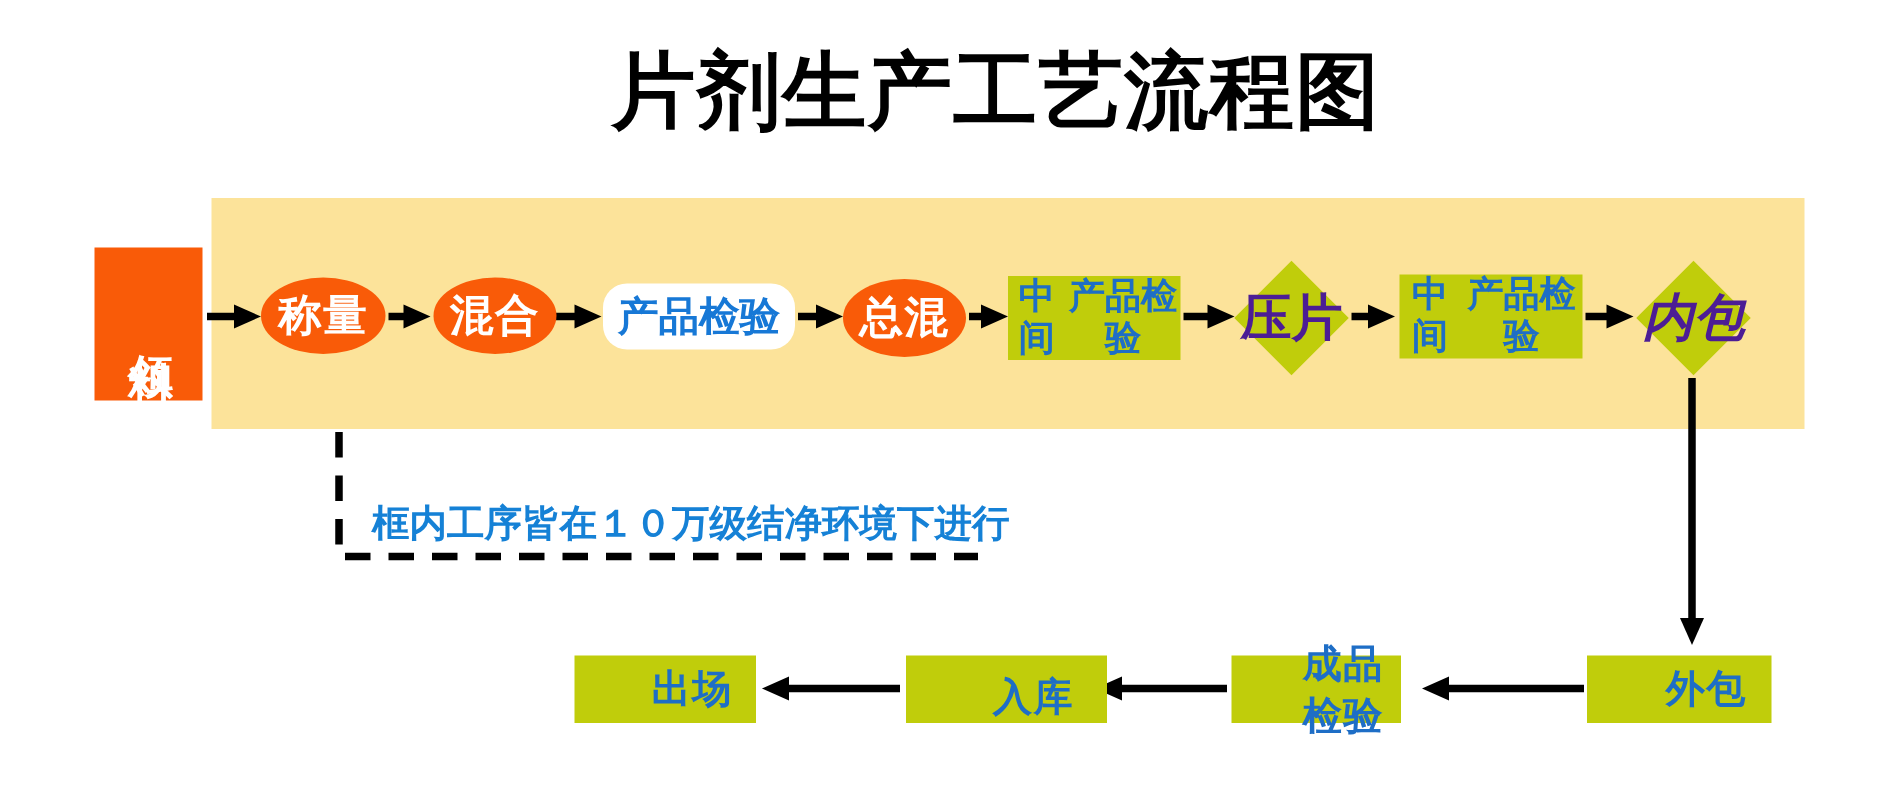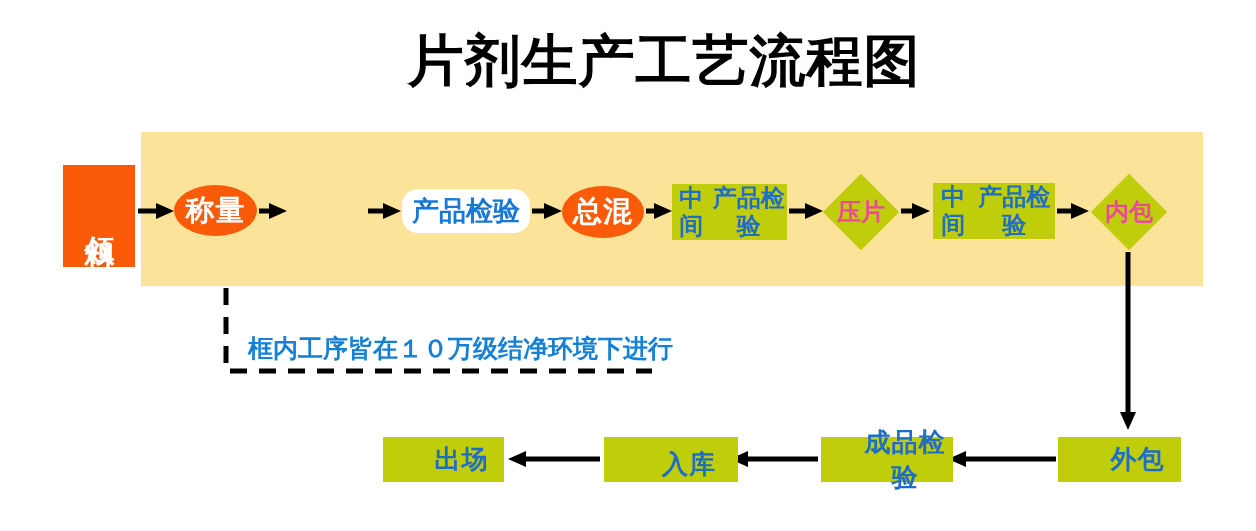--- a/index.html
+++ b/index.html
@@ -90,51 +90,51 @@
     line-height: 1.15;
   }
   .green-box.inspect1 { left: 672px; top: 184px; width: 115px; height: 56px; }
   .green-box.inspect2 { left: 933px; top: 183px; width: 122px; height: 56px; }
 
   .diamond {
     position: absolute;
     width: 76px; height: 76px;
   }
   .diamond.press      { left: 823px; top: 174px; }
-  .diamond.inner-pack { left: 1091px; top: 174px; }
+  .diamond.inner-pack { left: 1091px; top: 174px; font-style: italic; }
   .diamond .diamond-bg {
     position: absolute;
     left: 50%; top: 50%;
     width: 54px; height: 54px;
     background: #C0CD0B;
     transform: translate(-50%, -50%) rotate(45deg);
   }
   .diamond .diamond-label {
     position: absolute;
     left: 0; top: 0;
     width: 100%; height: 100%;
     display: flex;
     align-items: center;
     justify-content: center;
     font-weight: 700;
-    font-size: 24px;
-    color: #ec4899;
+    font-size: 34px;
+    color: #4c1d95;
   }
 
   .bottom-box {
     top: 437px;
     height: 45px;
     background: #C0CD0B;
     color: #1E6EC6;
     font-size: 26px;
     letter-spacing: 1px;
     padding-left: 36px;
   }
   .bottom-box.outer-pack    { left: 1058px; width: 123px; }
-  .bottom-box.final-inspect { left: 821px;  width: 132px; }
+  .bottom-box.final-inspect { left: 821px;  width: 113px; }
   .bottom-box.warehouse     { left: 604px;  width: 134px; align-items: flex-end; }
   .bottom-box.ship-out      { left: 383px;  width: 121px; }
 
   .note {
     position: absolute;
     left: 248px; top: 332px;
     font-weight: 700;
     font-size: 25px;
     color: #1581D6;
     white-space: nowrap;
@@ -206,20 +206,23 @@
   </svg>
 
   <div class="node start-rect">
     <span>领料</span>
   </div>
 
   <div class="node ellipse weigh">
     <span>称量</span>
   </div>
 
+  <div class="node ellipse mix">
+    <span>混合</span>
+  </div>
 
   <div class="node white-pill">
     <span>产品检验</span>
   </div>
 
   <div class="node ellipse final-mix">
     <span>总混</span>
   </div>
 
   <div class="node green-box two-line inspect1">

